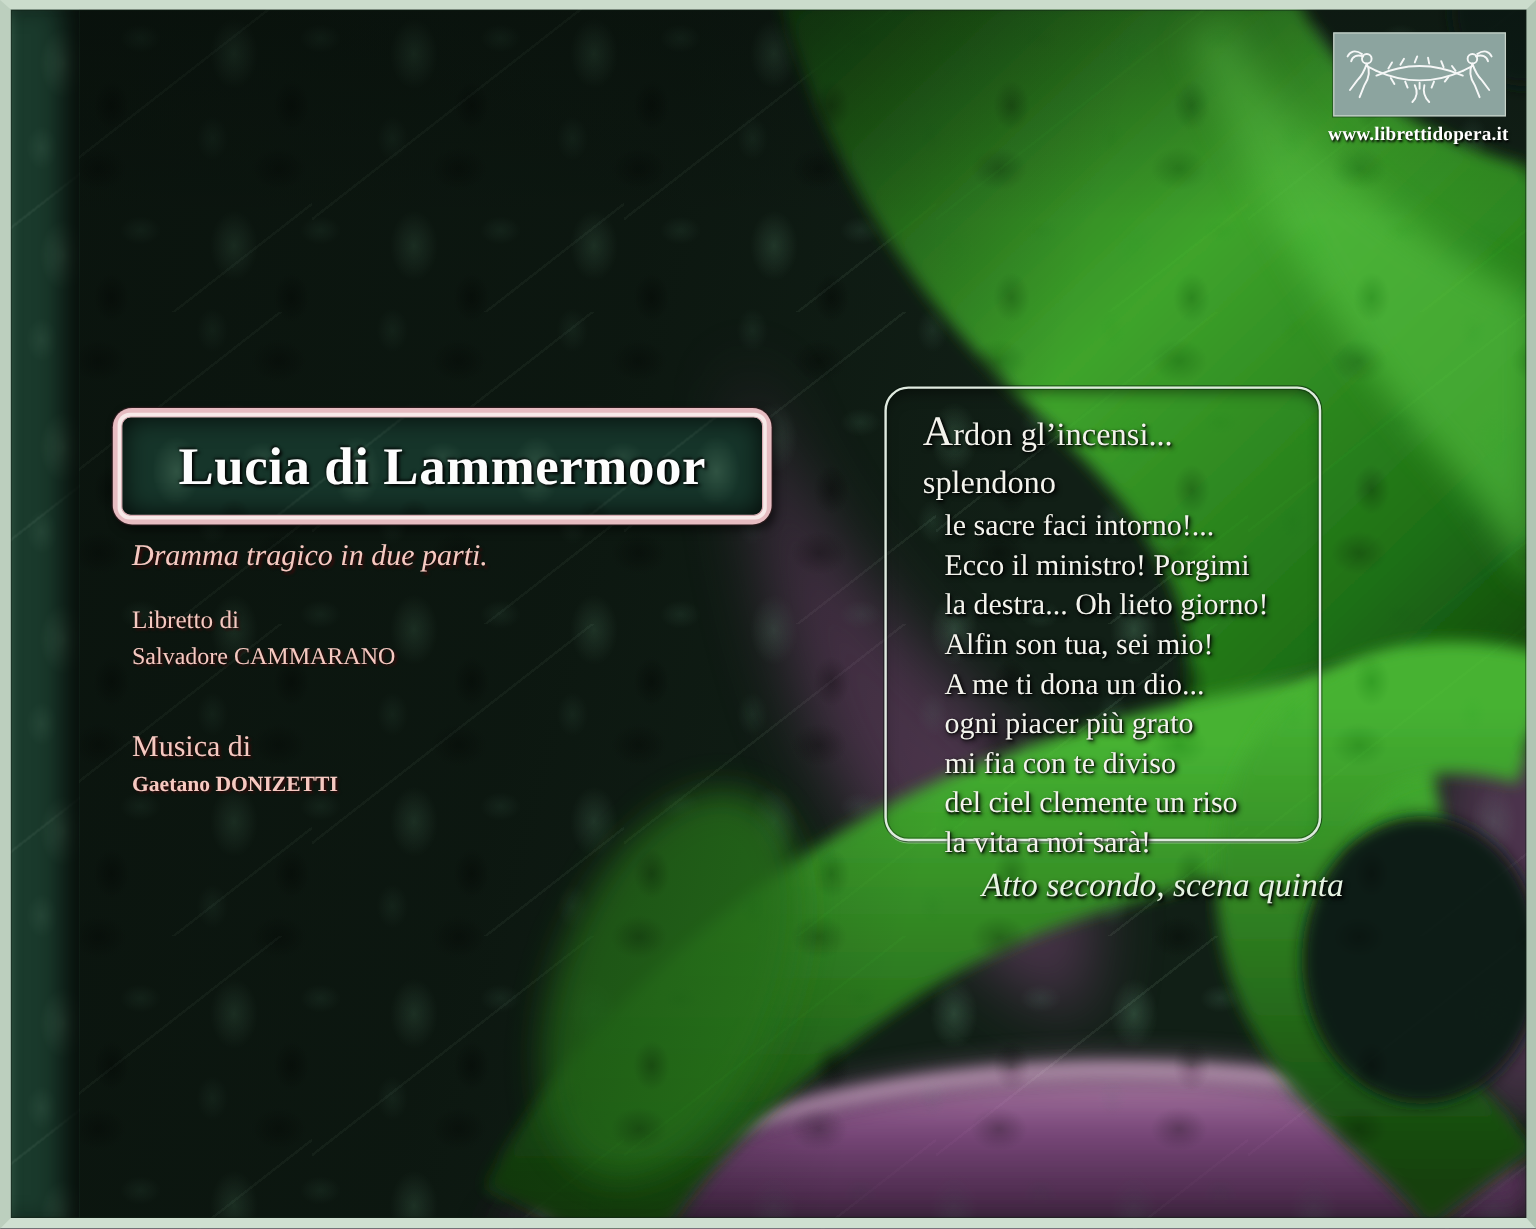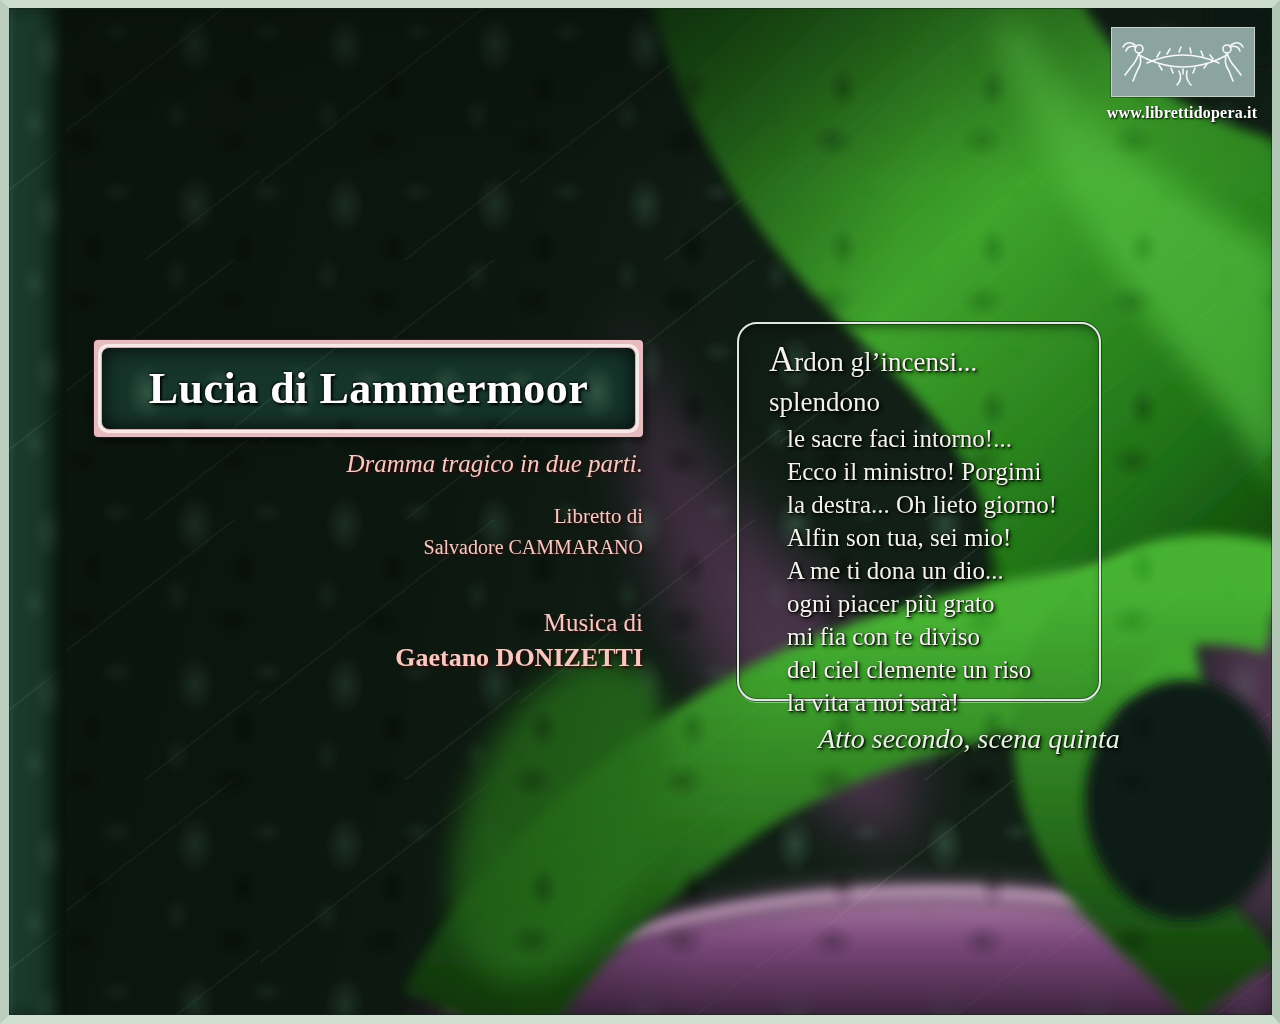--- a/index.html
+++ b/index.html
@@ -36,37 +36,37 @@
     box-shadow:inset 0 0 0 1px rgba(18,32,22,.5);}
   
   .logo-box{position:absolute;left:1111px;top:27px;width:142px;height:68px;
     background:#8ca49f;border:1px solid #c6d2c8;box-shadow:0 0 0 1px rgba(20,30,24,.4);
     display:flex;align-items:center;justify-content:center;}
   .site-url{position:absolute;left:1074px;top:104px;width:216px;text-align:center;
     color:#ffffff;font-size:16px;font-weight:bold;letter-spacing:.2px;
     text-shadow:1px 1px 2px #000;}
   
   .title-box{position:absolute;left:94px;top:340px;width:549px;height:97px;
-    background:#e6bcc1;border-radius:4px;padding:4px;box-sizing:border-box;
+    background:#e6bcc1;border-radius:16px;padding:4px;box-sizing:border-box;
     box-shadow:0 0 0 1px #2a1a1c, 3px 4px 8px rgba(0,0,0,.55);}
   .title-mid{width:100%;height:100%;background:#f7e9e8;border-radius:10px;
     padding:3px;box-sizing:border-box;}
   .title-inner{width:100%;height:100%;background-color:#16352a;border-radius:8px;
     border:1px solid #d8acb2;box-sizing:border-box;
     box-shadow:inset 0 0 22px rgba(0,0,0,.85);
     display:flex;align-items:center;justify-content:center;}
   .opera-title{color:#fdfdfd;font-size:44px;font-weight:bold;letter-spacing:.5px;
     text-shadow:2px 2px 3px #000, -1px -1px 2px rgba(0,0,0,.6);}
-  .pinktext{position:absolute;left:94px;width:549px;text-align:right;
+  .pinktext{position:absolute;left:110px;width:549px;text-align:left;
     color:#f6c9c1;text-shadow:2px 2px 2px rgba(55,10,10,.9);}
   .subtitle{top:450px;font-size:25px;font-style:italic;}
   .lib-label{top:504px;font-size:21px;}
   .librettist{top:536px;font-size:20px;font-weight:normal;}
   .mus-label{top:609px;font-size:25px;}
-  .composer{top:643px;font-size:26px;font-weight:bold;}
+  .composer{top:643px;font-size:18px;font-weight:bold;}
   
   .character{position:absolute;left:737px;top:273px;width:410px;text-align:center;
     color:#e9f6e7;font-size:27px;font-weight:bold;letter-spacing:1px;
     text-shadow:2px 2px 2px #000;}
   .verse-box{position:absolute;left:737px;top:322px;width:364px;height:379px;
     box-sizing:border-box;border:2px solid #dfeadf;border-radius:20px;
     padding:16px 10px 0 30px;
     box-shadow:0 0 0 1px rgba(10,20,12,.55), 0 3px 0 -1px rgba(225,240,225,.45),
                inset 0 0 0 1px rgba(10,20,12,.35), inset 0 7px 12px -5px rgba(0,0,0,.55);}
   .verse-first{color:#f3f3ec;font-size:27px;line-height:40px;

